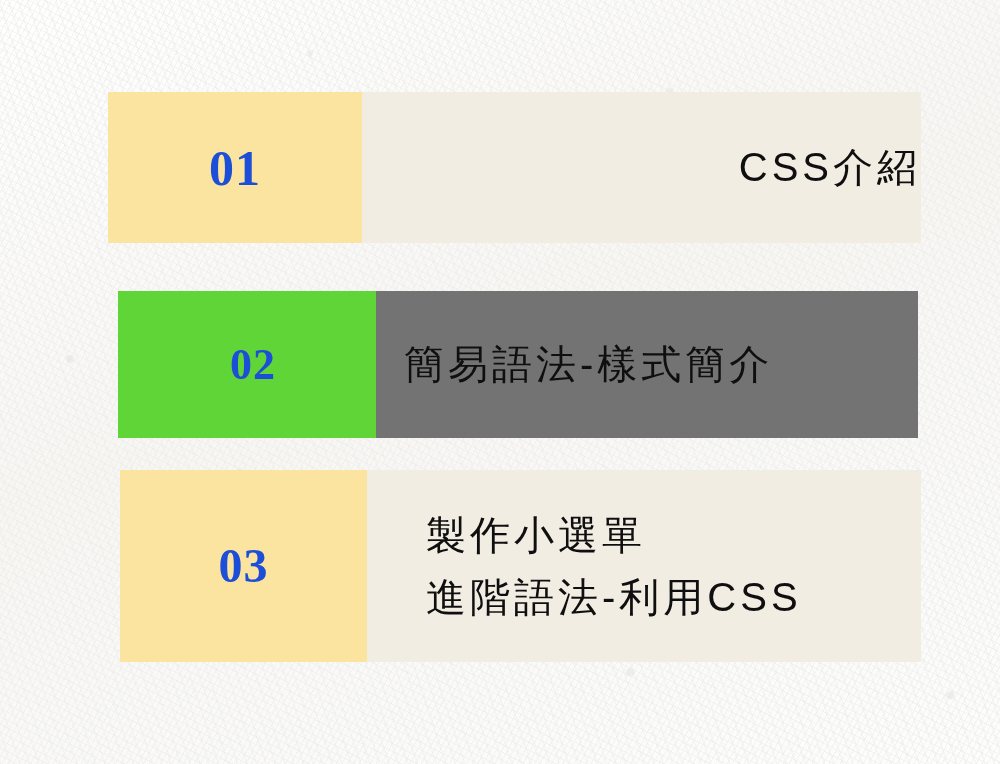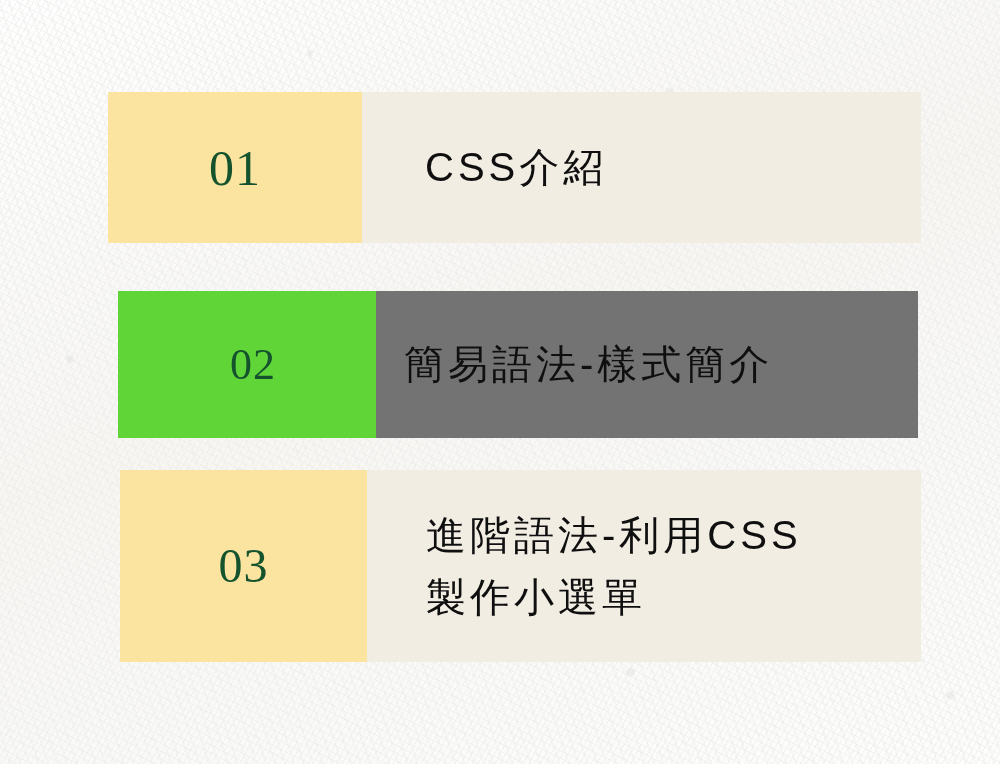--- a/index.html
+++ b/index.html
@@ -58,22 +58,22 @@
     align-items: stretch;
   }
   .num-block {
     display: flex;
     align-items: center;
     justify-content: center;
     flex: 0 0 auto;
   }
   .num-text {
     font-family: "Liberation Serif", "DejaVu Serif", serif;
-    color: #14532d;
-    font-weight: 400;
+    color: #1d4ed8;
+    font-weight: 700;
     line-height: 1;
     letter-spacing: 0.02em;
   }
   .text-panel {
     display: flex;
     flex-direction: column;
     justify-content: center;
     flex: 1 1 auto;
   }
   .title-line {
@@ -82,21 +82,21 @@
     font-weight: 400;
     letter-spacing: 0.10em;
     white-space: nowrap;
   }
 
   
   #row-1 { left: 108px; top: 92px; width: 813px; height: 151px; }
   #row-1 .num-block { width: 254px; background: #fbe3a0; }
   #row-1 .num-text  { font-size: 50px; }
   #row-1 .text-panel{ background: #f2ede3; padding-left: 63px; }
-  #row-1 .title-line{ font-size: 40px; }
+  #row-1 .title-line{ font-size: 40px; text-align: right; }
 
   
   #row-2 { left: 118px; top: 291px; width: 800px; height: 147px; }
   #row-2 .num-block { width: 246px; background: #60d538; padding-left: 12px; }
   #row-2 .num-text  { font-size: 44px; }
   #row-2 .text-panel{ background: #737373; padding-left: 28px; }
   #row-2 .title-line{ font-size: 40px; }
 
   
   #row-3 { left: 120px; top: 470px; width: 801px; height: 192px; }
@@ -128,18 +128,18 @@
     <div class="text-panel">
       <span class="title-line">簡易語法-樣式簡介</span>
     </div>
   </div>
 
   <div class="row" id="row-3">
     <div class="num-block">
       <span class="num-text">03</span>
     </div>
     <div class="text-panel">
+      <span class="title-line">製作小選單</span>
       <span class="title-line">進階語法-利用CSS</span>
-      <span class="title-line">製作小選單</span>
     </div>
   </div>
 
 </div>
 
 </body></html>

